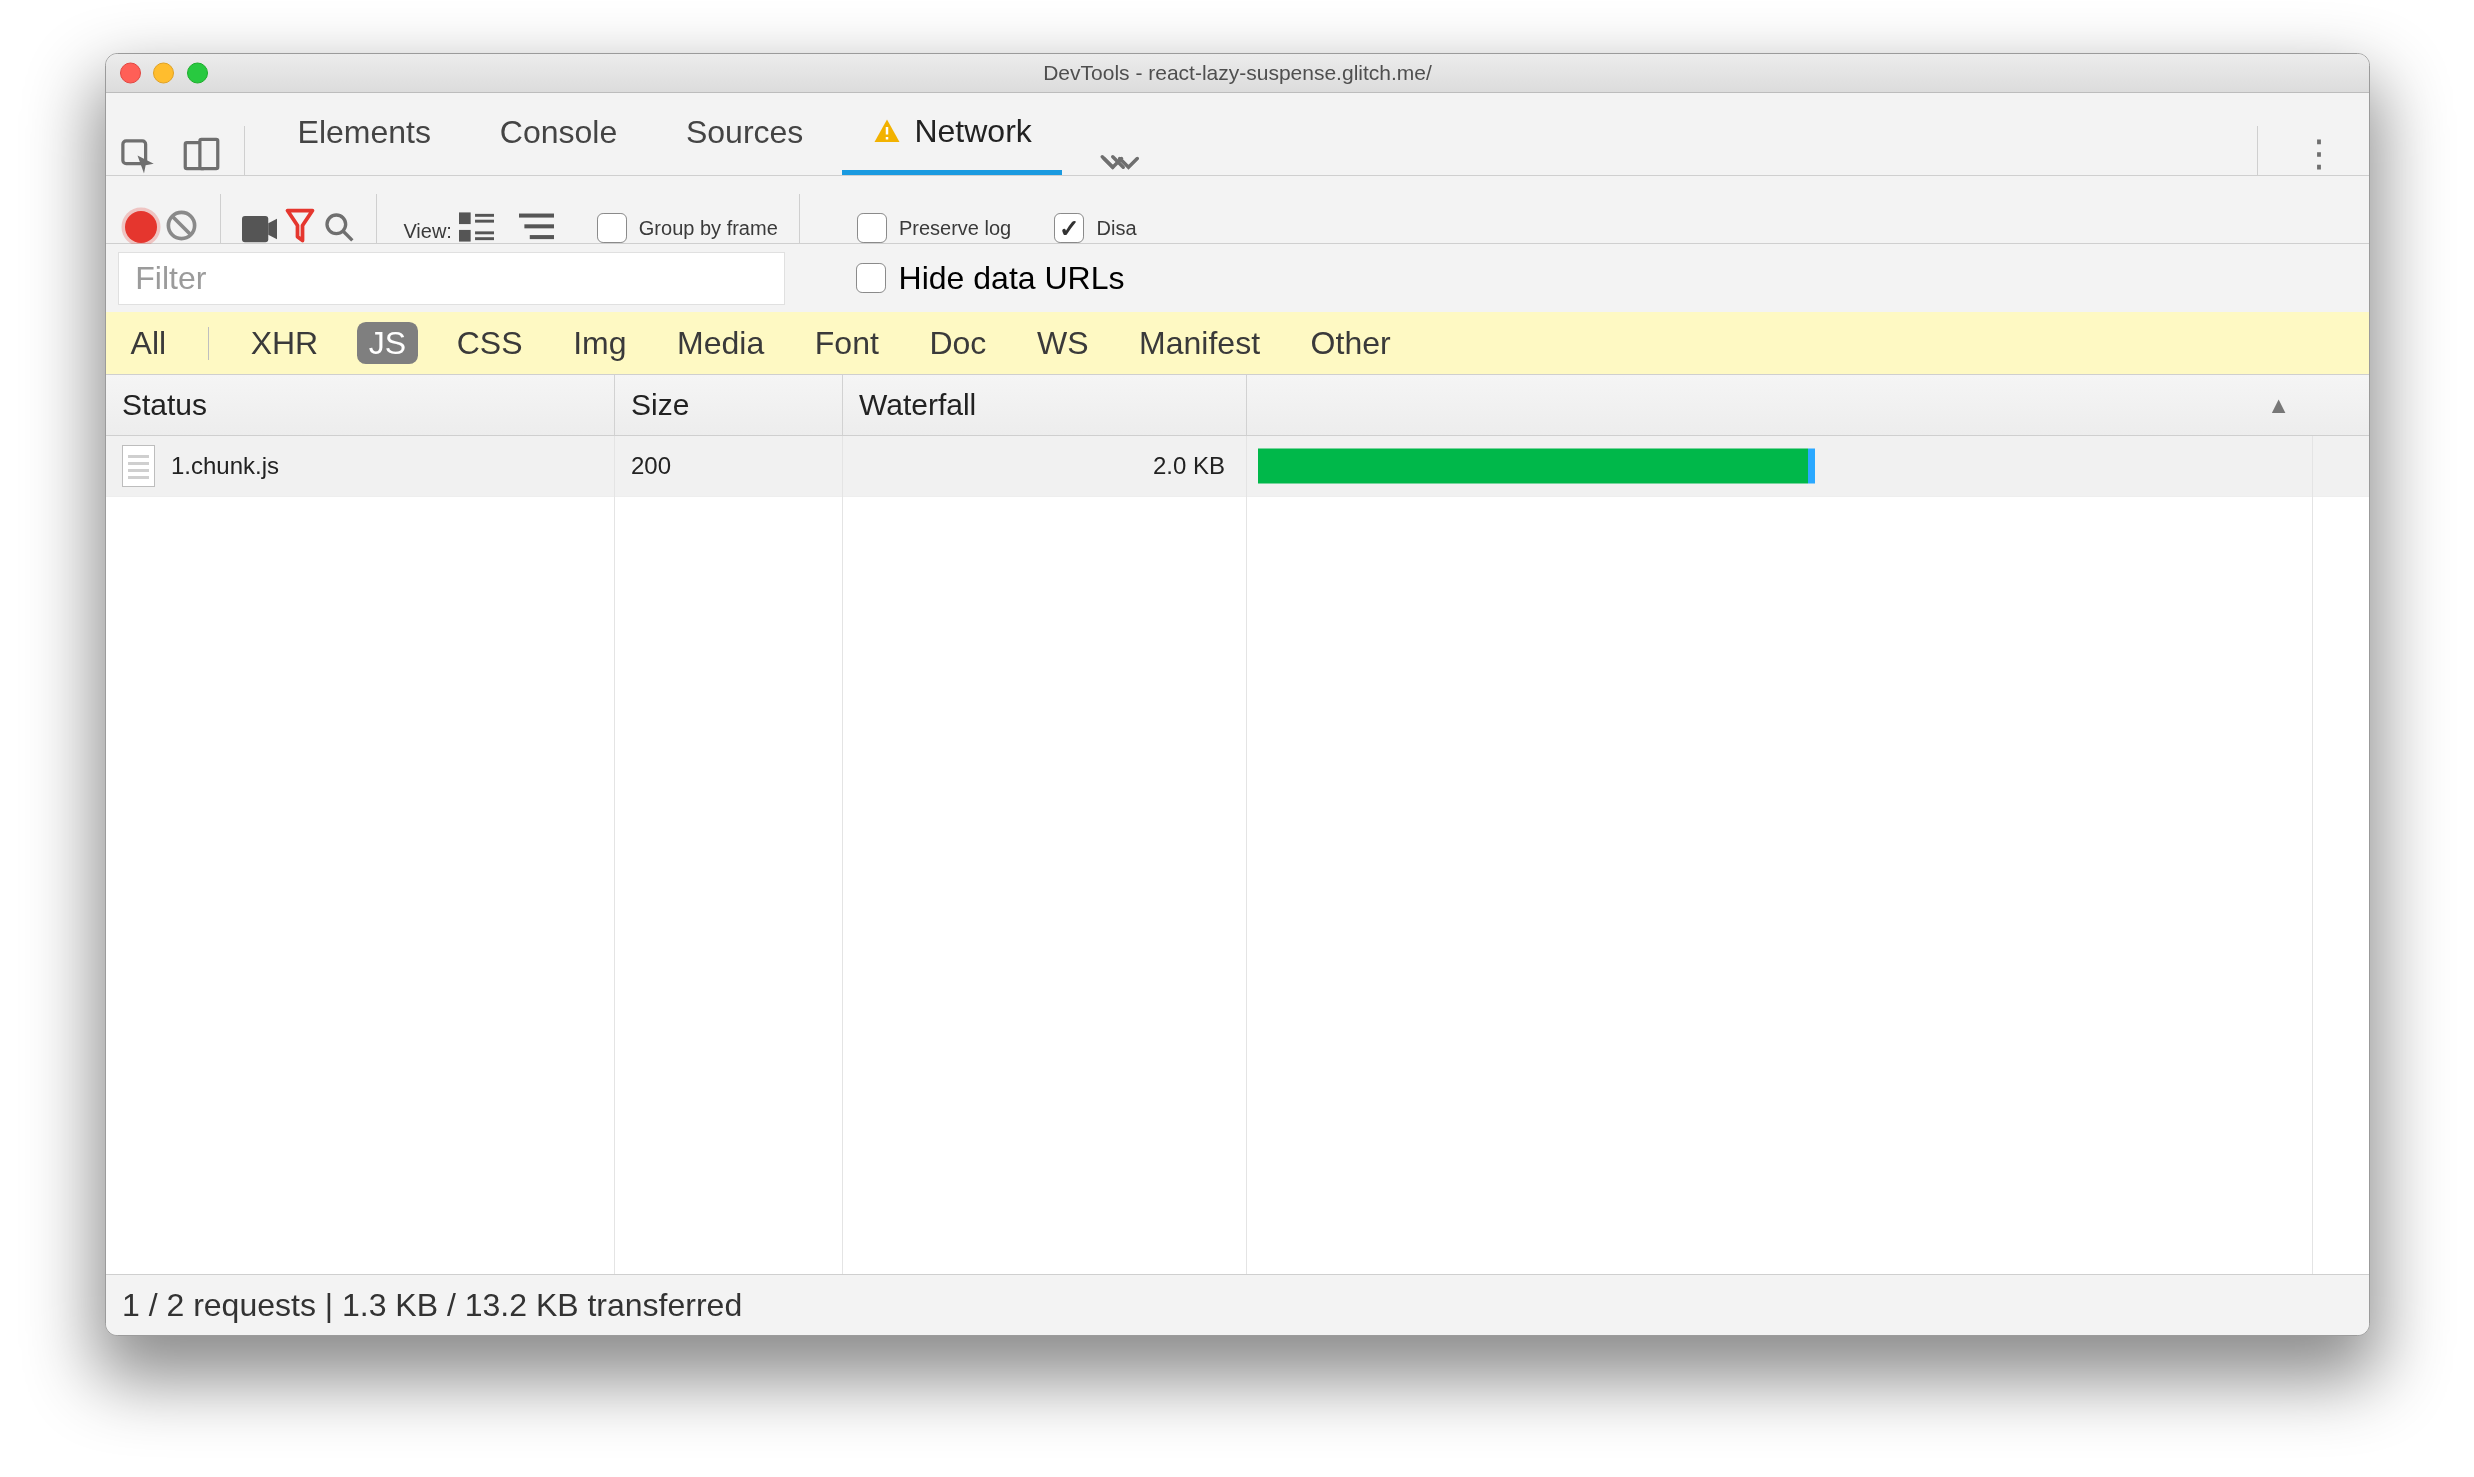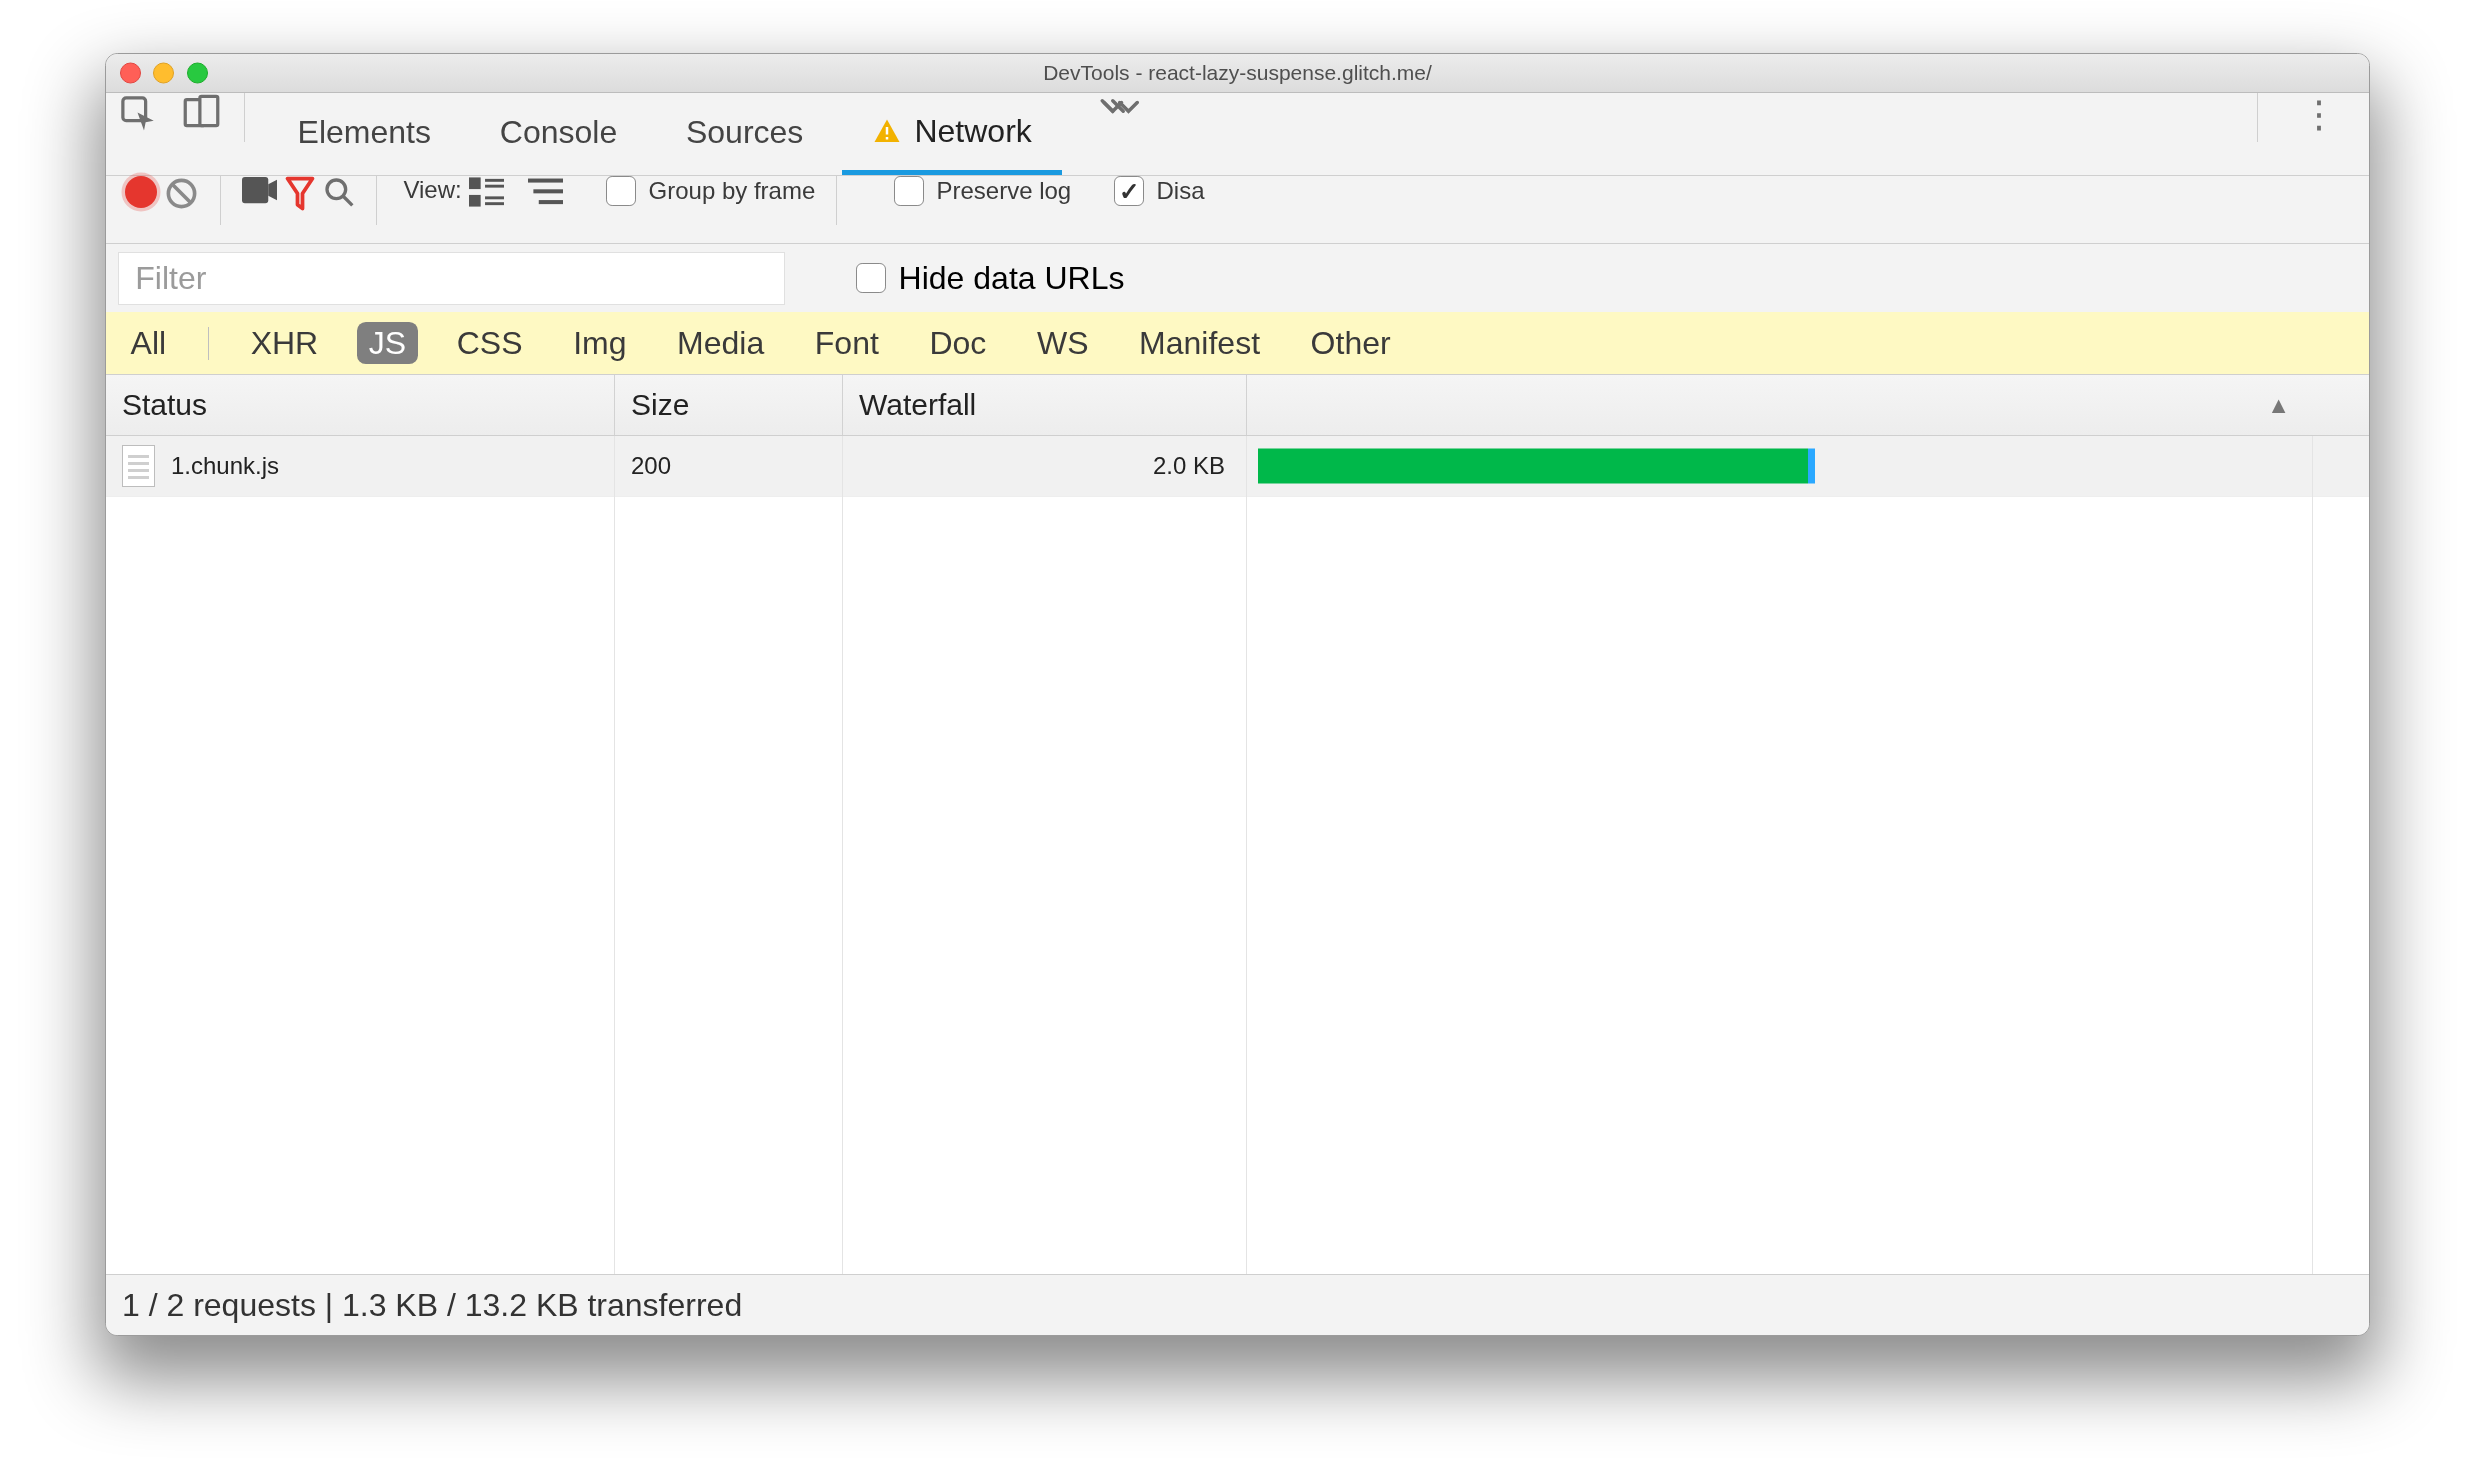--- a/index.html
+++ b/index.html
@@ -28,42 +28,42 @@
   .tl { width: 21px; height: 21px; border-radius: 50%; }
   .tl-red { background:#ff5f57; border:0.9px solid #e14640; }
   .tl-yel { background:#ffbd2e; border:0.9px solid #dfa123; }
   .tl-grn { background:#28c940; border:0.9px solid #1dad2b; }
   .titlebar .title { margin: 0 auto; font-size: 21px; color:#4f4f4f; }
   
   .tabsrow {
     height: 83px;
     background: #f3f3f3;
     border-bottom: 0.9px solid #cfcfcf;
-    display: flex; align-items: flex-start;
+    display: flex; align-items: flex-end;
     padding: 0 12.3px;
     gap: 8.8px;
     font-size: 32px;
     color: #444;
   }
   .icon { display:inline-flex; align-items:center; justify-content:center; color:#6f6f6f; }
   .divider-v { width:0.9px; height:49px; background:#cfcfcf; margin:0 14px; }
   .tab { padding: 0 30px; height: 100%; display:flex; align-items:center; gap:12.3px; cursor:pointer; border-bottom: 3.5px solid transparent; }
   .tab.active { border-bottom: 5.3px solid #1a9ae0; color:#222; }
   .warning-icon { color:#e8a200; }
   .spacer { flex:1; }
   .kebab { font-size: 37px; color:#6f6f6f; padding:0 19.3px; cursor:pointer; }
   
   .toolbar {
     height: 68px;
     background: #f3f3f3;
     border-bottom: 0.9px solid #cfcfcf;
-    display:flex; align-items:flex-start;
+    display:flex; align-items:flex-end;
     padding: 0 19.3px;
     gap: 7px;
-    font-size: 24px;
+    font-size: 20px;
     color:#3a3a3a;
   }
   .record-dot { width:32px; height:32px; border-radius:50%; background:#e5362e; box-shadow:0 0 0 3.5px rgba(229,54,46,.25); }
   .ban-icon svg { width:35px; height:35px; }
   .cam-icon svg { width:35px; height:28px; }
   .funnel-icon svg { width:32px; height:35px; }
   .mag-icon svg { width:32px; height:32px; }
   .viewlabel { margin-left:5.3px; }
   .view-icons { display:flex; gap:24.6px; align-items:center; }
   .view-icons svg { width:35px; height:32px; }

